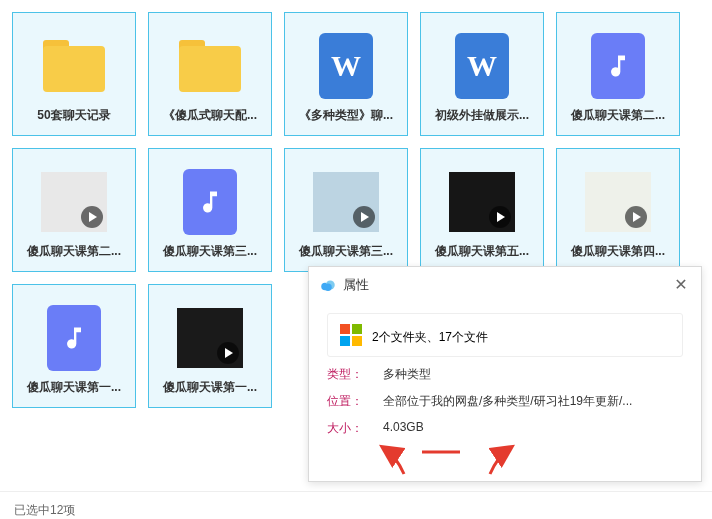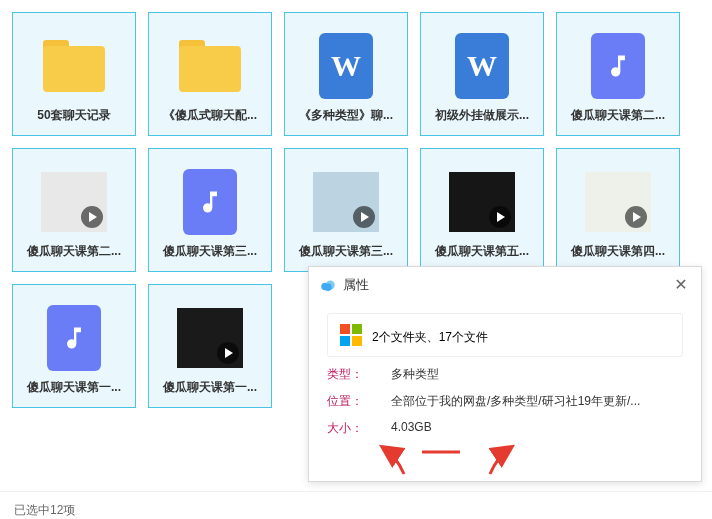--- a/index.html
+++ b/index.html
@@ -25,21 +25,21 @@
 .close{margin-left:auto;width:20px;height:20px;display:flex;align-items:center;justify-content:center;color:#666;font-size:16px;cursor:pointer;}
 .pbody{padding:10px 18px;}
 .sumrow{display:flex;align-items:flex-end;border:1px solid #eee;border-radius:3px;padding:10px 12px;margin-bottom:4px;}
 .msq{width:22px;height:22px;margin-right:10px;display:grid;grid-template-columns:1fr 1fr;grid-template-rows:1fr 1fr;gap:2px;}
 .msq span:nth-child(1){background:#f25022;}
 .msq span:nth-child(2){background:#7fba00;}
 .msq span:nth-child(3){background:#00a4ef;}
 .msq span:nth-child(4){background:#ffb900;}
 .prow{display:flex;padding:5px 0;font-size:12px;}
 .pk{width:56px;color:#be185d;}
-.pv{color:#333;flex:1;white-space:nowrap;overflow:hidden;text-overflow:ellipsis;margin-left:8px;}
+.pv{color:#333;flex:1;white-space:nowrap;overflow:hidden;text-overflow:ellipsis;}
 .status{position:absolute;left:0;bottom:0;width:100%;height:28px;border-top:1px solid #eee;display:flex;align-items:flex-end;padding:0 14px;color:#666;background:#fff;}
 .arrow{position:absolute;pointer-events:none;}
 .arrow svg{overflow:visible;}
 </style>
 </head>
 <body>
 
 <div class="grid">
     <div class="item sel">
       <div class="thumb">

